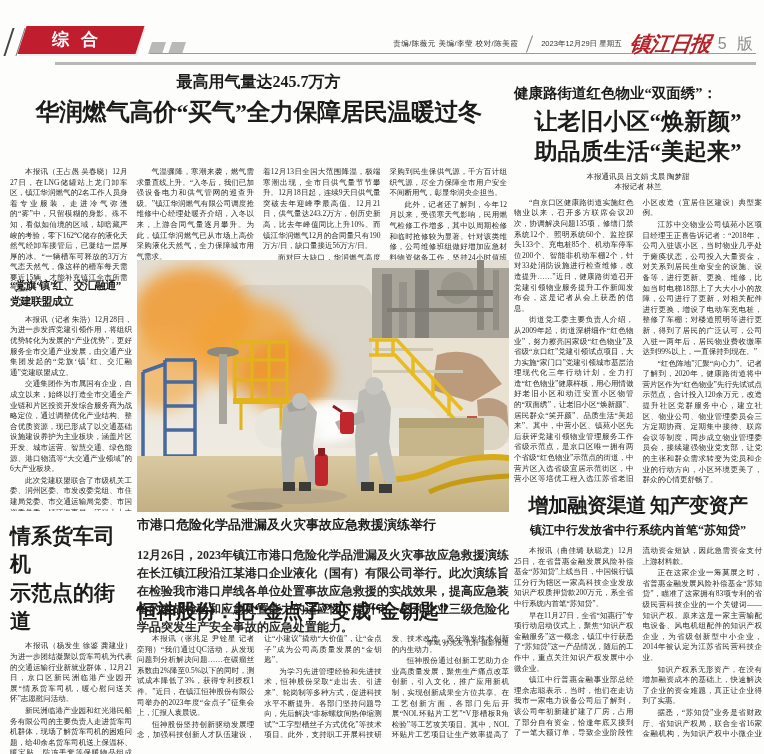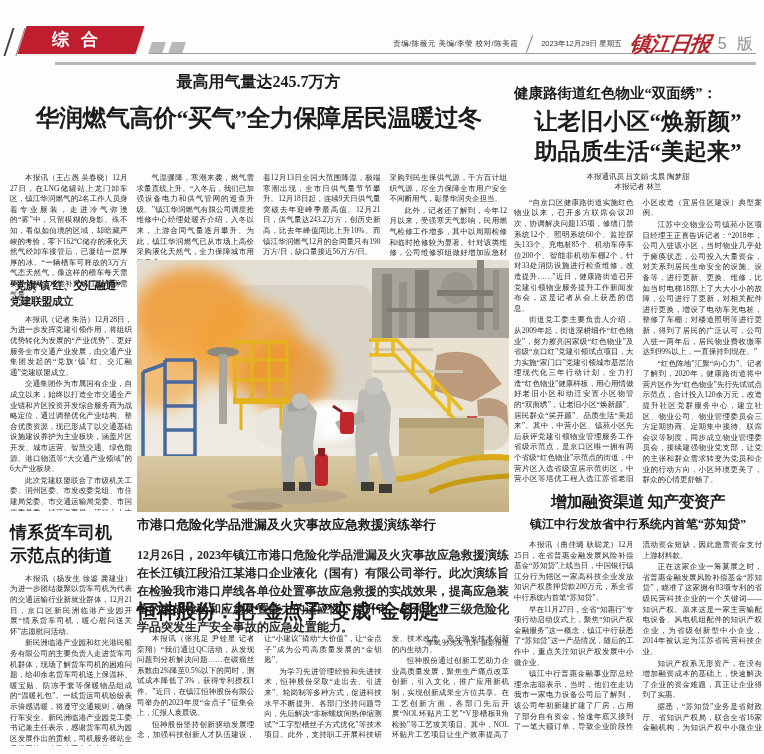--- a/index.html
+++ b/index.html
@@ -23,29 +23,29 @@
   .page-no{font-size:16px;color:#8d8d8d;letter-spacing:3px;}
   .thick-rule{position:absolute;left:55px;right:8px;top:62px;height:3px;background:#b7b7b7;}
 
   
   .para{margin:0 0 1px 0;text-indent:2em;text-align:justify;}
   .bodytext{font-size:7.5px;line-height:10.6px;color:#2a2a2a;overflow:hidden;}
 
   
   .lead{position:absolute;left:10px;top:70px;width:497px;}
   .lead-kicker{font-weight:bold;font-size:16px;text-align:center;margin:2px 0 4px;}
-  .lead-headline{font-weight:bold;font-size:24px;text-align:center;letter-spacing:-.5px;line-height:1.25;margin:10px 0 10px;}
+  .lead-headline{font-weight:bold;font-size:24px;text-align:center;letter-spacing:-.5px;line-height:1.25;margin:4px 0 10px;}
   .lead-body{height:128px;column-count:4;column-gap:9px;margin-top:40px;}
 
   
   .side-a{position:absolute;left:10px;top:278px;width:122px;}
   .side-a .hl{font-weight:bold;font-size:11px;letter-spacing:-.5px;line-height:1.45;margin:0 0 5px;}
   .side-a .bd{height:196px;}
   .side-b{position:absolute;left:10px;top:522px;width:122px;}
-  .side-b .hl{font-weight:bold;font-size:17px;line-height:1.35;margin:0 0 6px;}
+  .side-b .hl{font-weight:bold;font-size:21px;line-height:1.35;margin:0 0 6px;}
   .side-b .bd{height:172px;}
 
   
   .photo{position:absolute;left:137px;top:260px;width:372px;height:252px;background:#e7e2d8;}
   .photo svg{display:block;}
 
   
   .caption{position:absolute;left:137px;top:516px;width:372px;}
   .cap-title{font-weight:bold;font-size:13px;margin:0 0 4px;}
   .cap-text{font-size:12px;line-height:18px;text-align:justify;color:#2a2a2a;font-weight:bold;}
@@ -58,21 +58,21 @@
 
   
   .right-top{position:absolute;left:514px;top:84px;width:248px;}
   .rt-kicker{font-weight:bold;font-size:14.5px;text-align:left;margin:0 0 4px;}
   .rt-headline{font-weight:bold;font-size:23px;text-align:center;line-height:1.3;margin:0 0 5px;}
   .rt-byline{font-size:7.5px;text-align:center;line-height:10px;margin:0 0 6px;color:#2a2a2a;}
   .rt-body{height:292px;column-count:2;column-gap:9px;}
 
   
   .right-bottom{position:absolute;left:514px;top:492px;width:248px;}
-  .rb-headline{font-weight:bold;font-size:16px;text-align:center;letter-spacing:-.5px;margin:0 0 3px;}
+  .rb-headline{font-weight:bold;font-size:20px;text-align:center;letter-spacing:-.5px;margin:0 0 3px;}
   .rb-subhead{font-weight:bold;font-size:12px;text-align:center;margin:0 0 7px;}
   .rb-body{height:196px;column-count:2;column-gap:9px;}
 </style>
 </head>
 <body>
 
 <div class="page">
 
   <header class="masthead">
     <div class="slashes"></div>

